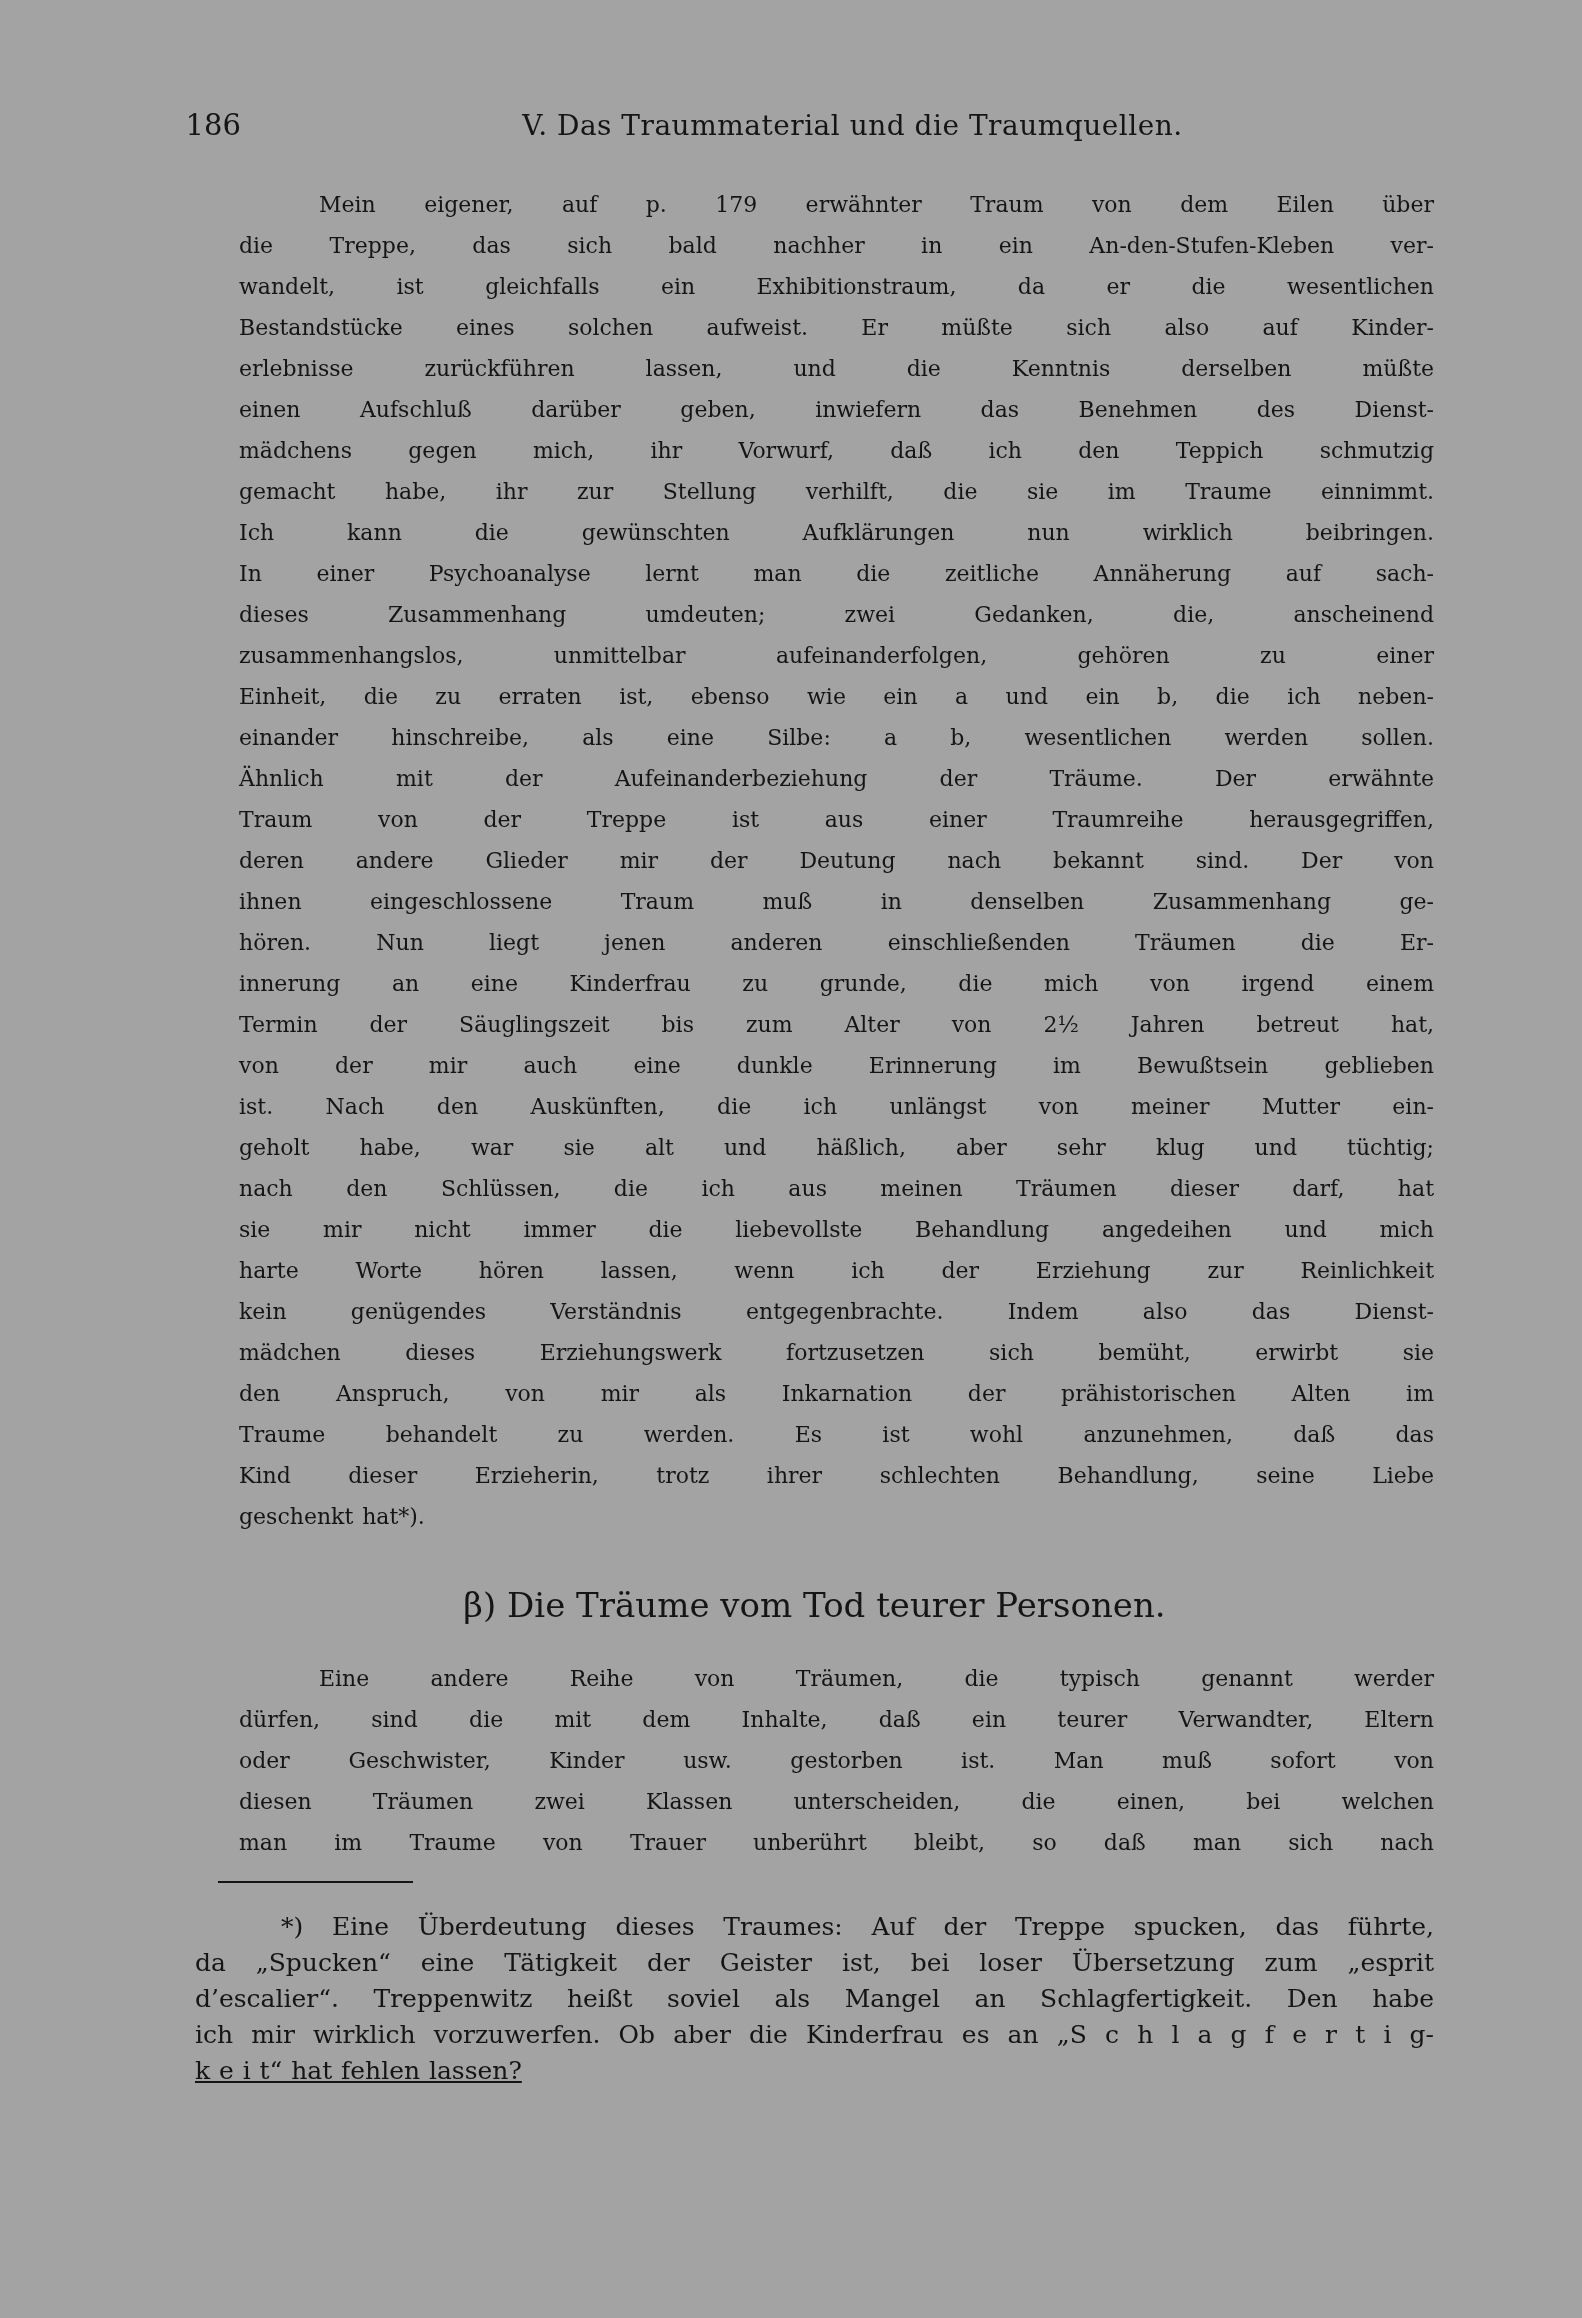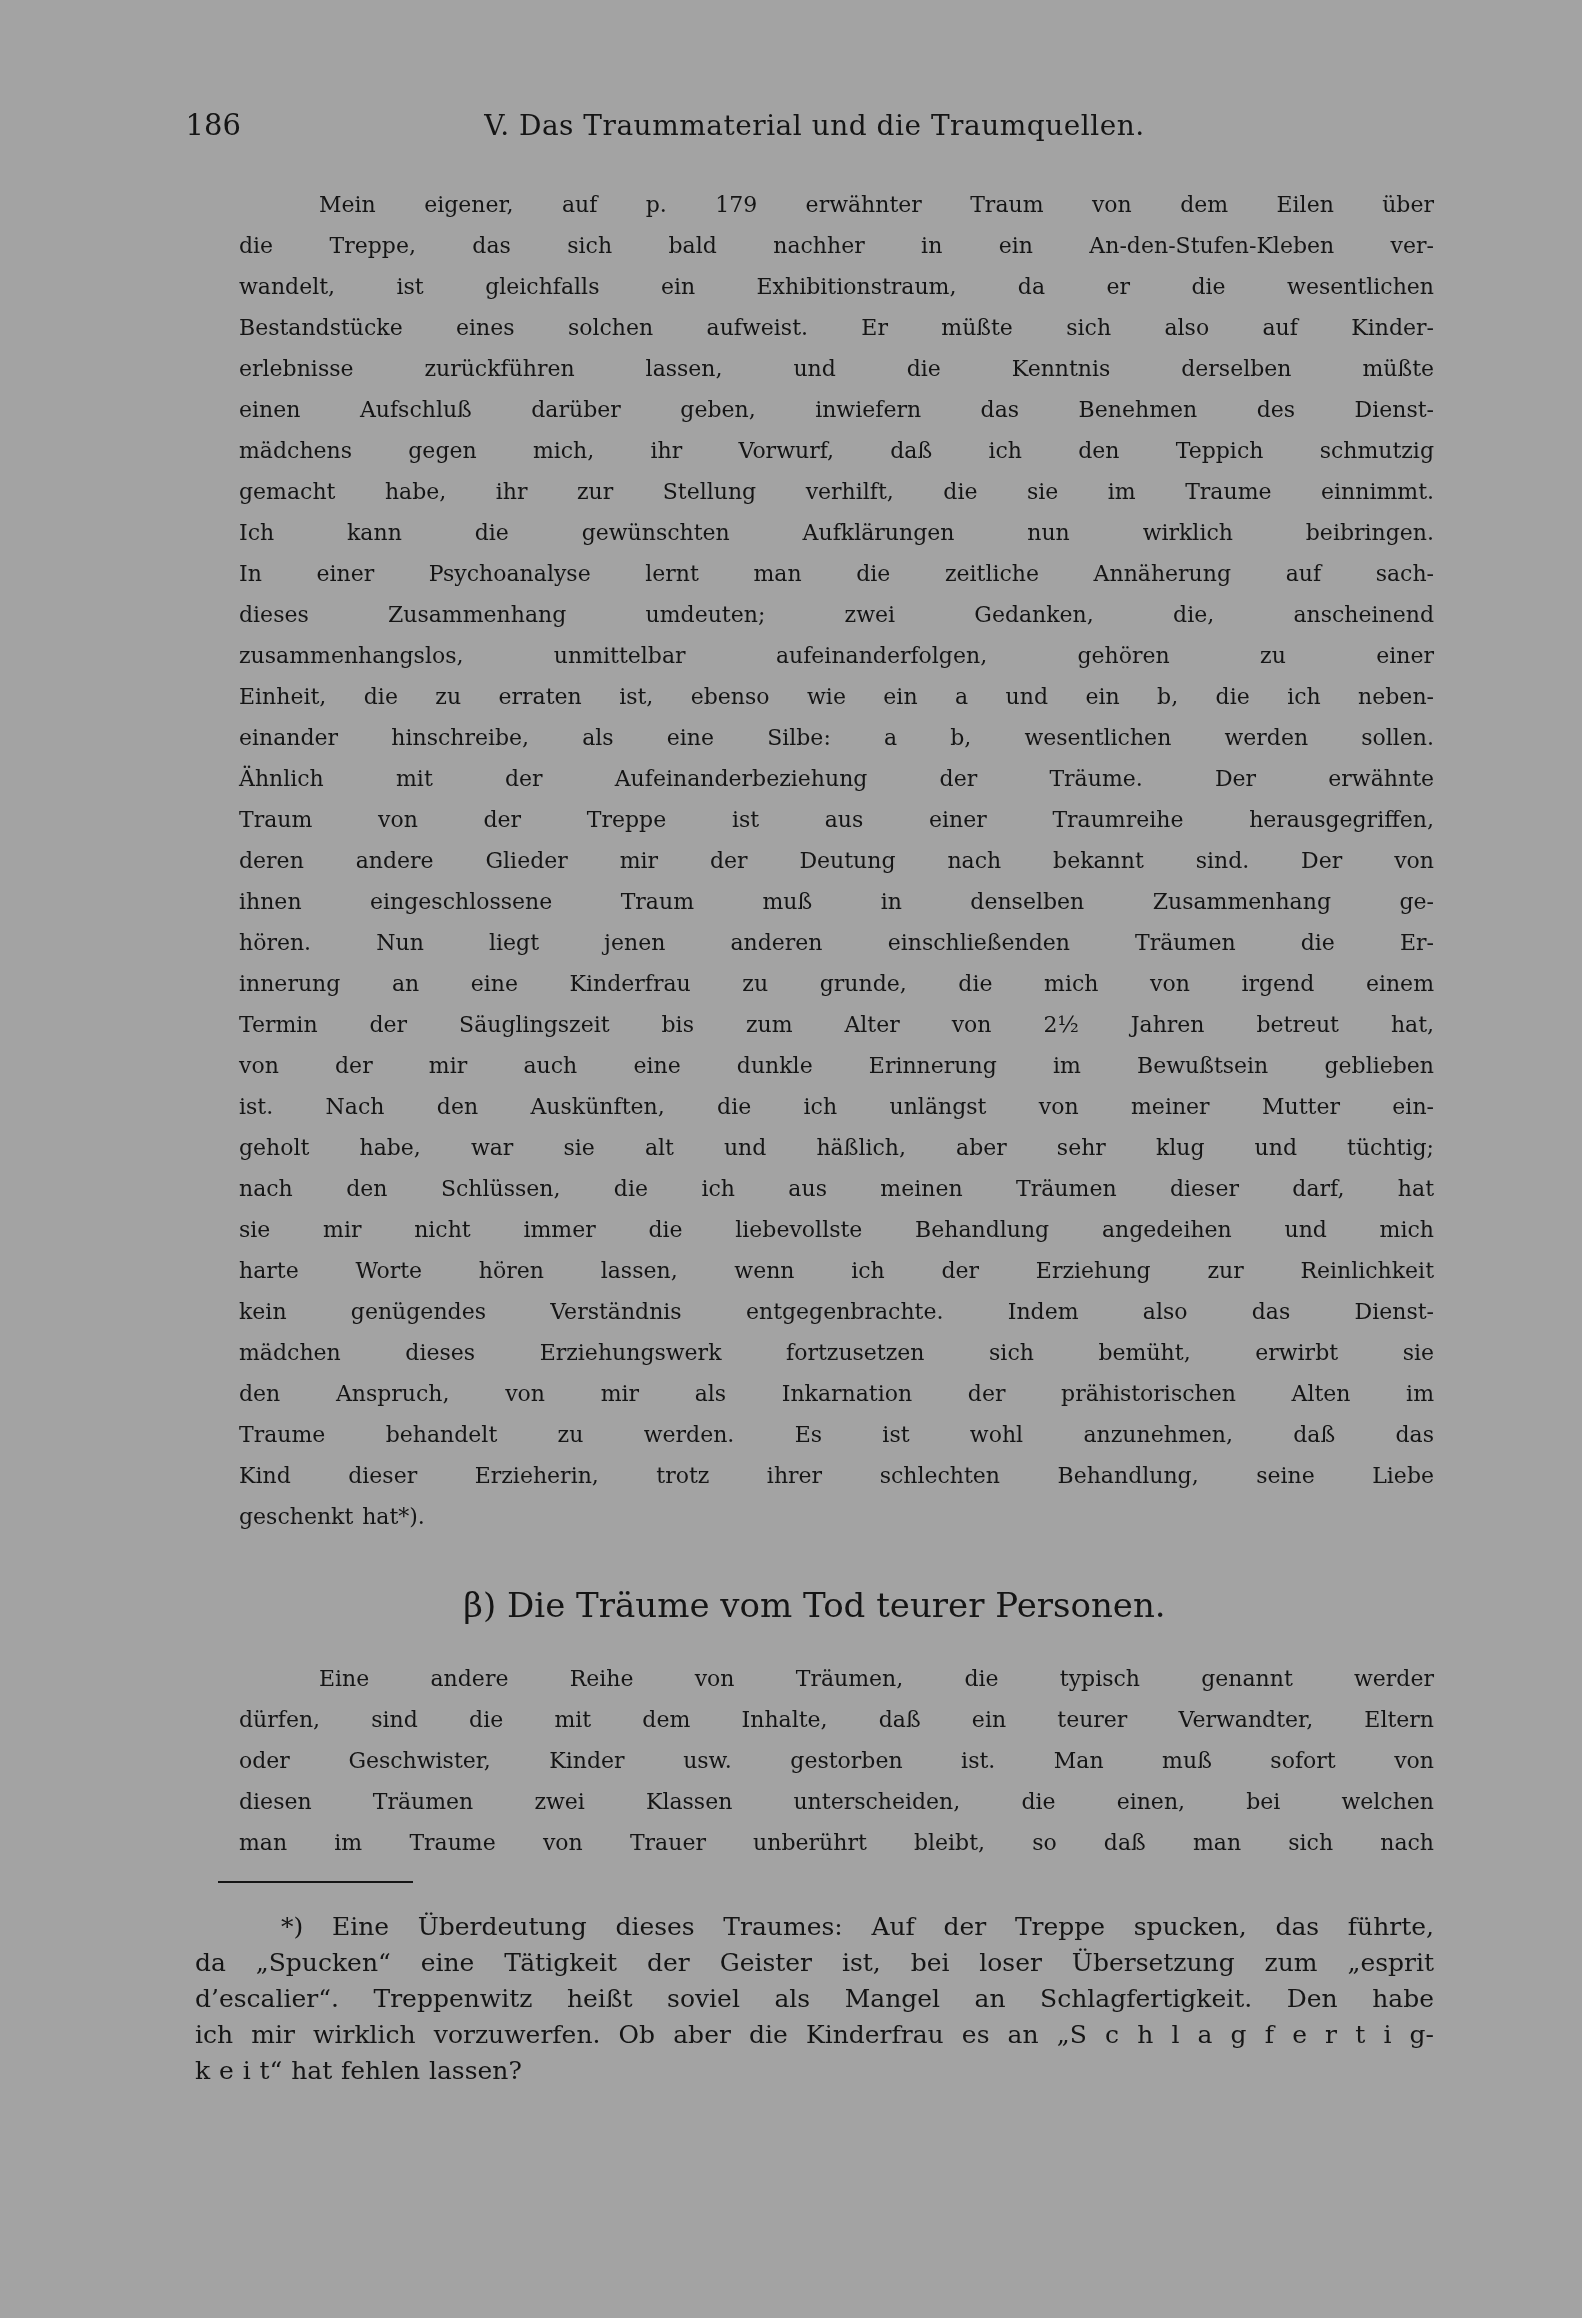--- a/index.html
+++ b/index.html
@@ -18,20 +18,21 @@
     height: 41px;
   }
   .page-number {
     position: absolute; left: -9.4px; top: 0;
     font-size: 29px; line-height: 41px;
   }
   .chapter-title {
     width: 100%; text-align: center;
     font-size: 28px; line-height: 41px;
     letter-spacing: 0.5px;
+    padding-left: 38px;
   }
   .body-block {
     position: absolute; left: 195px; width: 1239px;
   }
   .para1 { top: 184px; }
   .para2 { top: 1658px; }
   .line {
     font-size: 22px;
     height: 41px; line-height: 41px;
     text-align: justify;
@@ -55,21 +56,21 @@
   .footnote { top: 1909px; }
   .fline {
     font-size: 25px;
     height: 36px; line-height: 36px;
     text-align: justify;
     text-align-last: justify;
     word-spacing: 0.9px;
     white-space: nowrap;
   }
   .fline.indent { text-indent: 86px; }
-  .fline.last { text-align-last: left; }
+  .fline.last { text-align-last: left; text-decoration: underline; }
 </style>
 </head>
 <body>
 
 <div class="page">
 
   <div class="runhead">
     <div class="page-number">186</div>
     <div class="chapter-title">V. Das Traummaterial und die Traumquellen.</div>
   </div>

